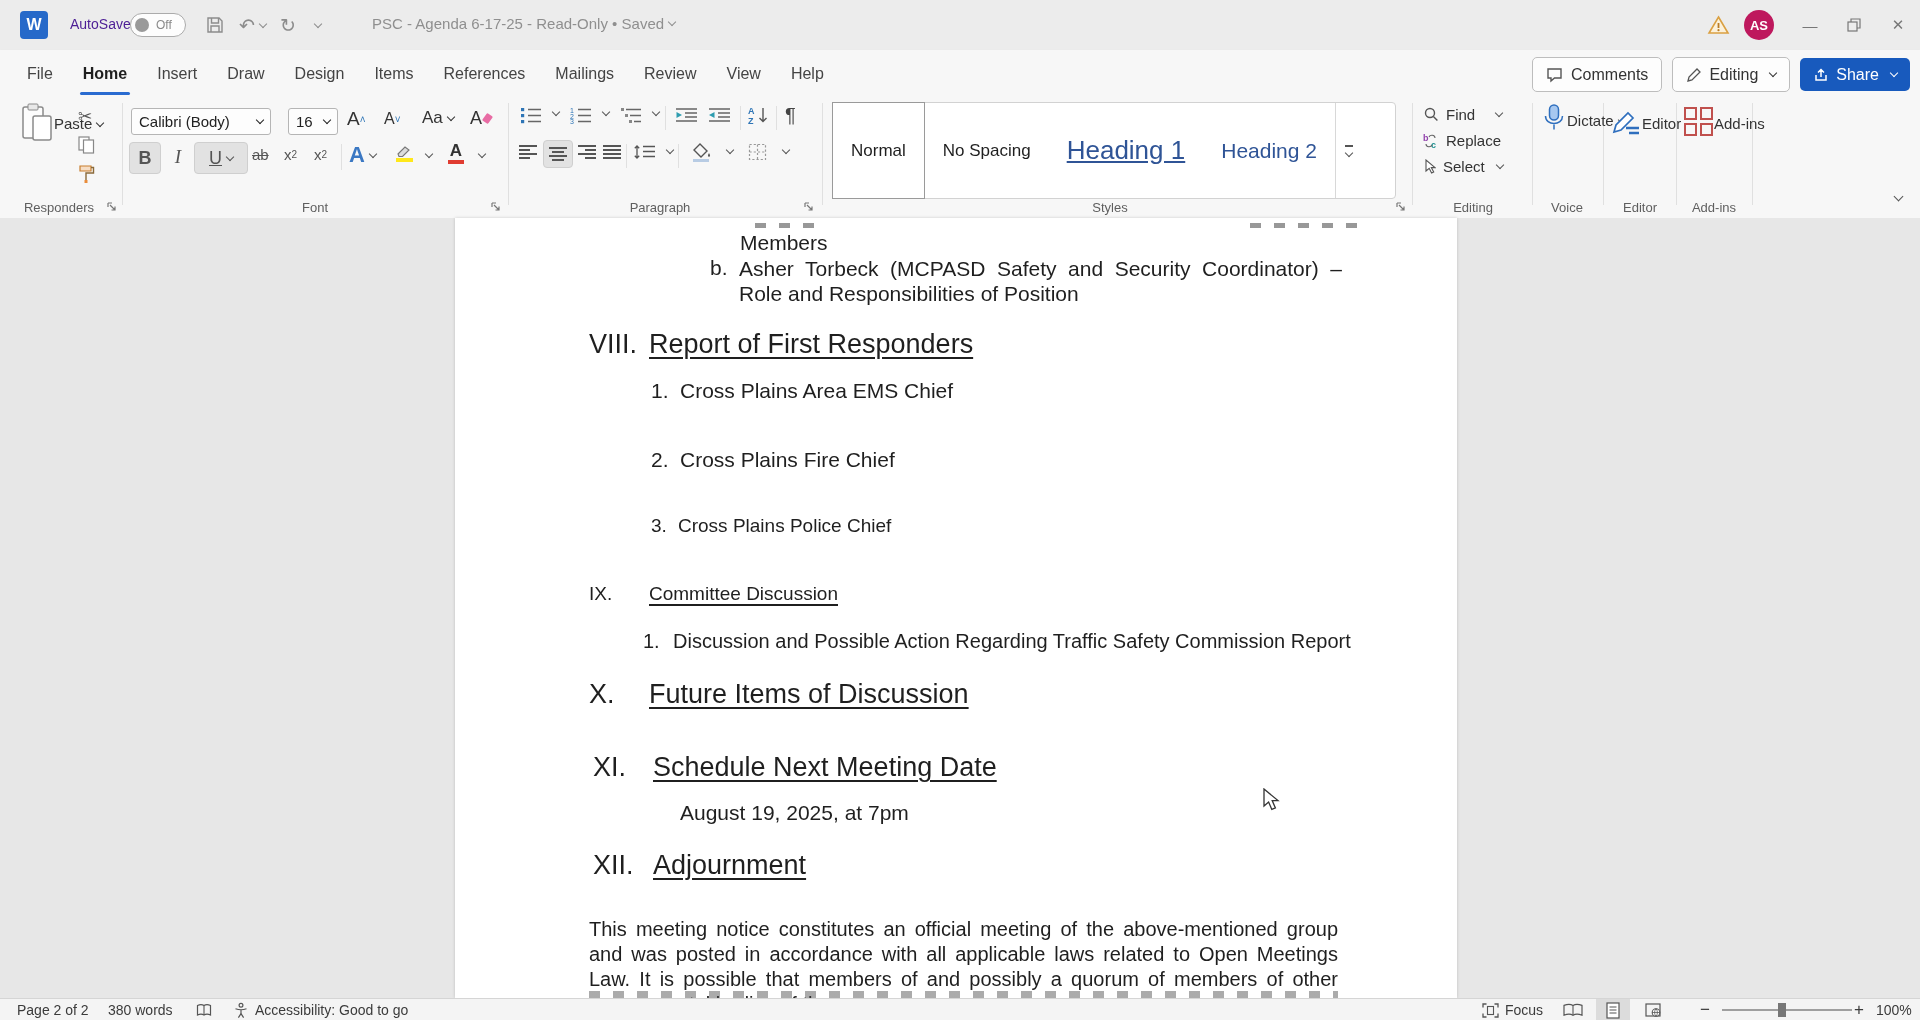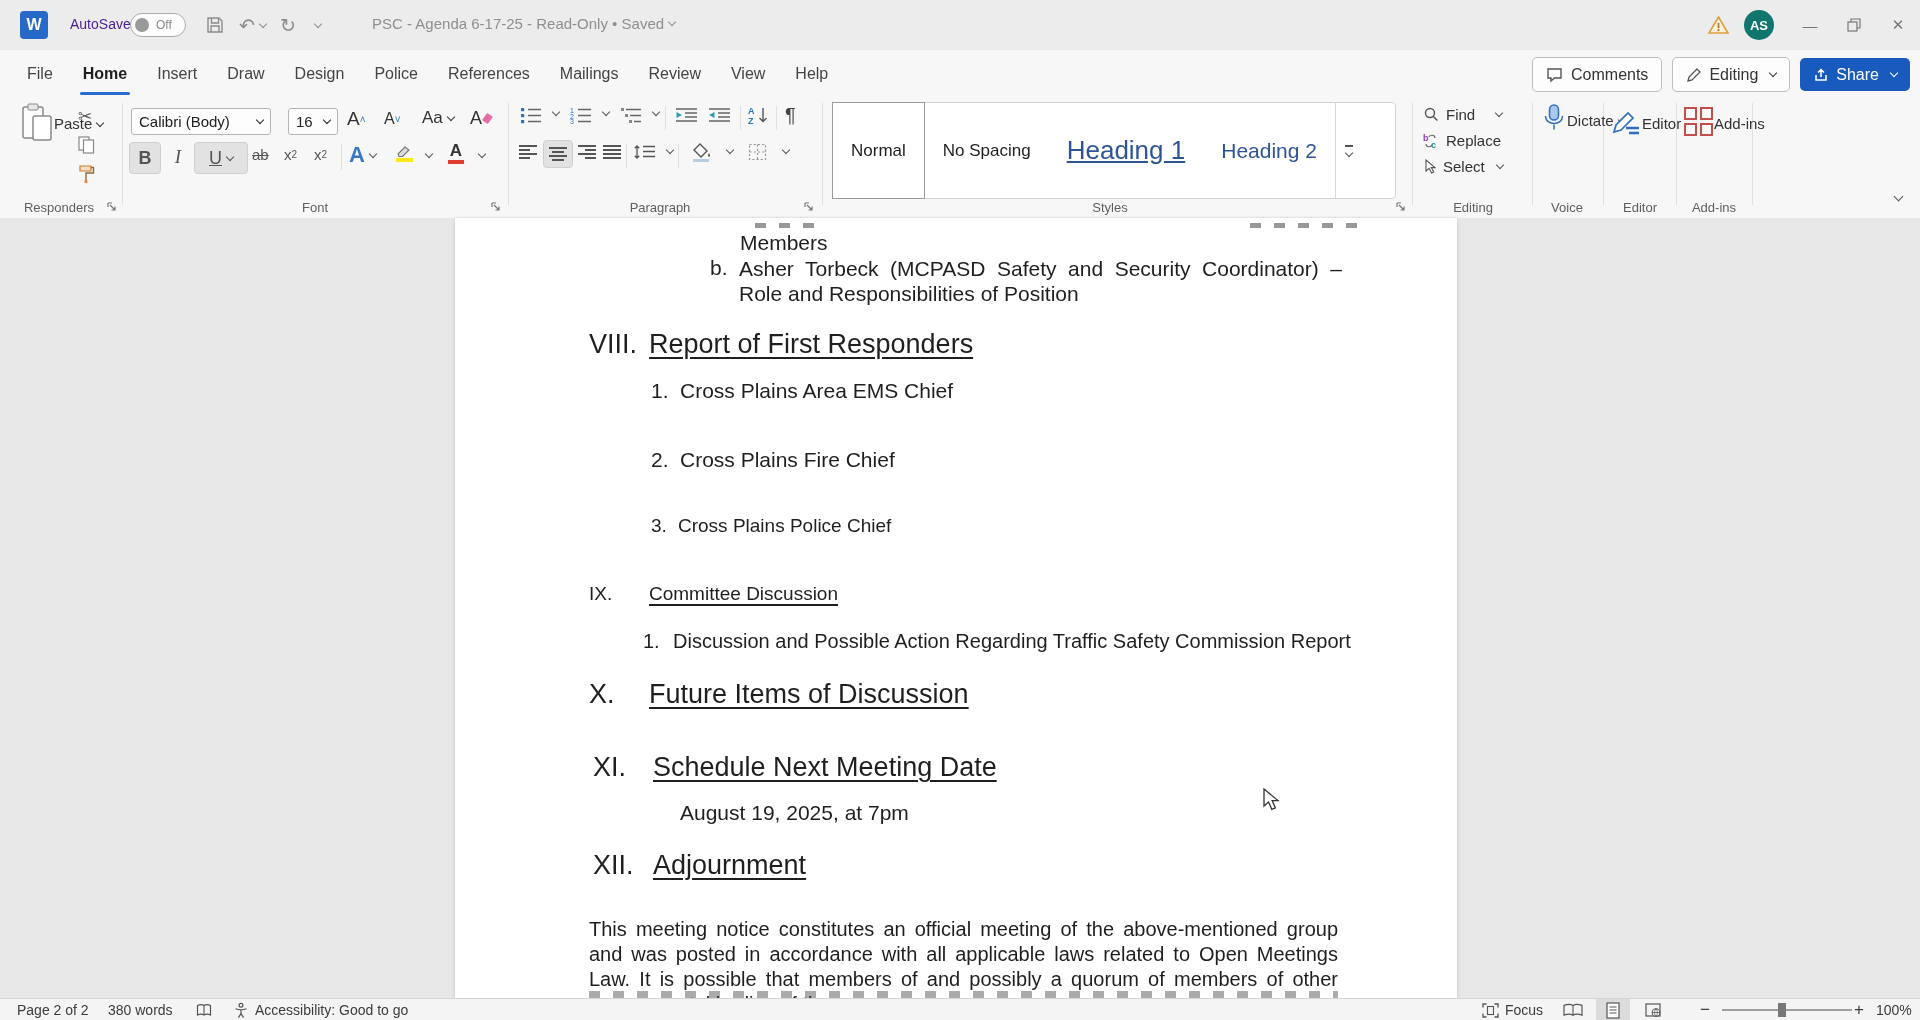--- a/index.html
+++ b/index.html
@@ -18,21 +18,21 @@
   .qat-btn{margin-right:14px;display:flex;align-items:center;font-size:19px;color:#8c8c8c;}
   .chv{display:inline-block;width:6px;height:6px;border-right:1.5px solid currentColor;border-bottom:1.5px solid currentColor;
     transform:rotate(45deg);margin-left:5px;margin-top:-3px;}
   .chv.sm{width:5px;height:5px;}
   .doc-title{position:absolute;left:372px;top:15px;font-size:15px;color:#8f8f8f;display:flex;align-items:center;}
   .searchbox{position:absolute;left:769px;top:9px;width:456px;height:31px;background:#f9f9f9;border:1px solid #c9c9c9;
     border-radius:4px;display:flex;align-items:center;padding-left:14px;box-sizing:border-box;}
   .searchbox input{border:none;outline:none;background:transparent;font-size:15px;color:#666;width:380px;
     font-family:"Liberation Sans",sans-serif;}
   .tb-right{position:absolute;right:0;top:0;height:50px;display:flex;align-items:center;}
-  .avatar{width:30px;height:30px;border-radius:50%;background:#0f766e;color:#fff;font-size:13px;font-weight:bold;
+  .avatar{width:30px;height:30px;border-radius:50%;background:#be185d;color:#fff;font-size:13px;font-weight:bold;
     display:flex;align-items:center;justify-content:center;}
   .winbtn{width:44px;height:50px;display:flex;align-items:center;justify-content:center;color:#777;font-size:15px;}
   
   .ribbonbody{position:absolute;top:50px;left:0;width:1920px;height:168px;background:#f7f7f7;
     box-shadow:0 1.5px 3px rgba(0,0,0,.22);}
   .tabs{position:absolute;top:0;left:0;height:48px;display:flex;align-items:center;padding-left:12px;}
   .tab{position:relative;padding:0 15px;font-size:16px;color:#444;height:48px;line-height:48px;}
   .tab.active{color:#1f1f1f;font-weight:bold;}
   .tab.active::after{content:"";position:absolute;left:12px;right:12px;bottom:3px;height:3px;border-radius:2px;background:#2a6bd0;}
   .tabs-right{position:absolute;right:10px;top:7px;display:flex;align-items:center;gap:10px;}
@@ -125,21 +125,21 @@
   </div>
 </div>
 
 <div class="ribbonbody">
   <div class="tabs">
     <span class="tab">File</span>
     <span class="tab active">Home</span>
     <span class="tab">Insert</span>
     <span class="tab">Draw</span>
     <span class="tab">Design</span>
-    <span class="tab">Police</span>
+    <span class="tab">Items</span>
     <span class="tab">References</span>
     <span class="tab">Mailings</span>
     <span class="tab">Review</span>
     <span class="tab">View</span>
     <span class="tab">Help</span>
   </div>
   <div class="tabs-right">
     <span class="pillbtn">
       <svg width="18" height="16">
           <path d="M2 2h13v9H8.5l-3.5 3v-3H2z" fill="none" stroke="#555" stroke-width="1.4"></path>

